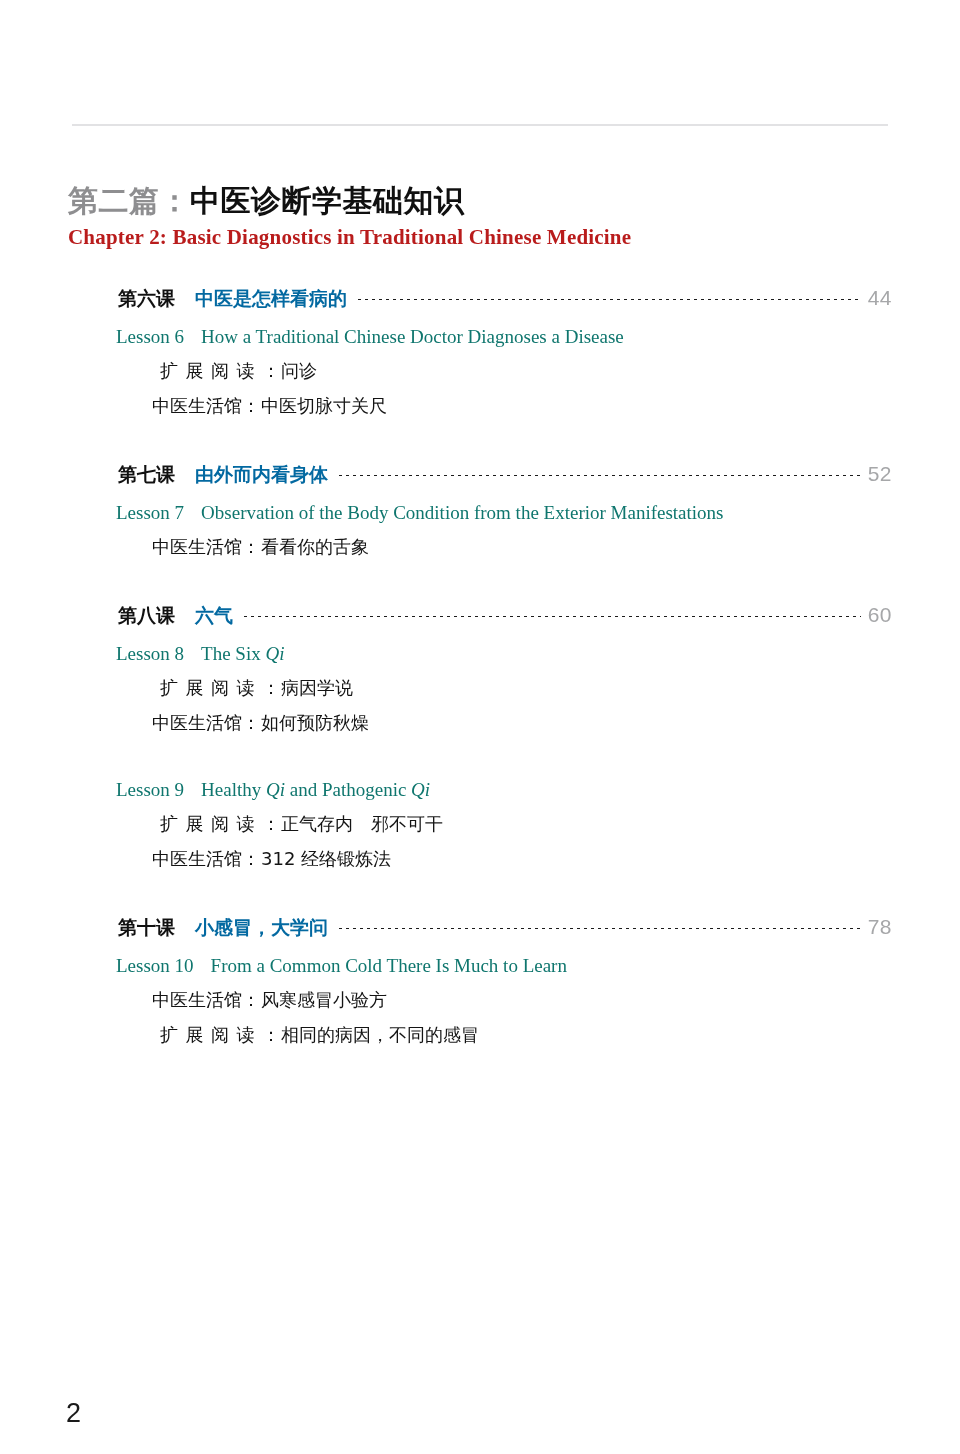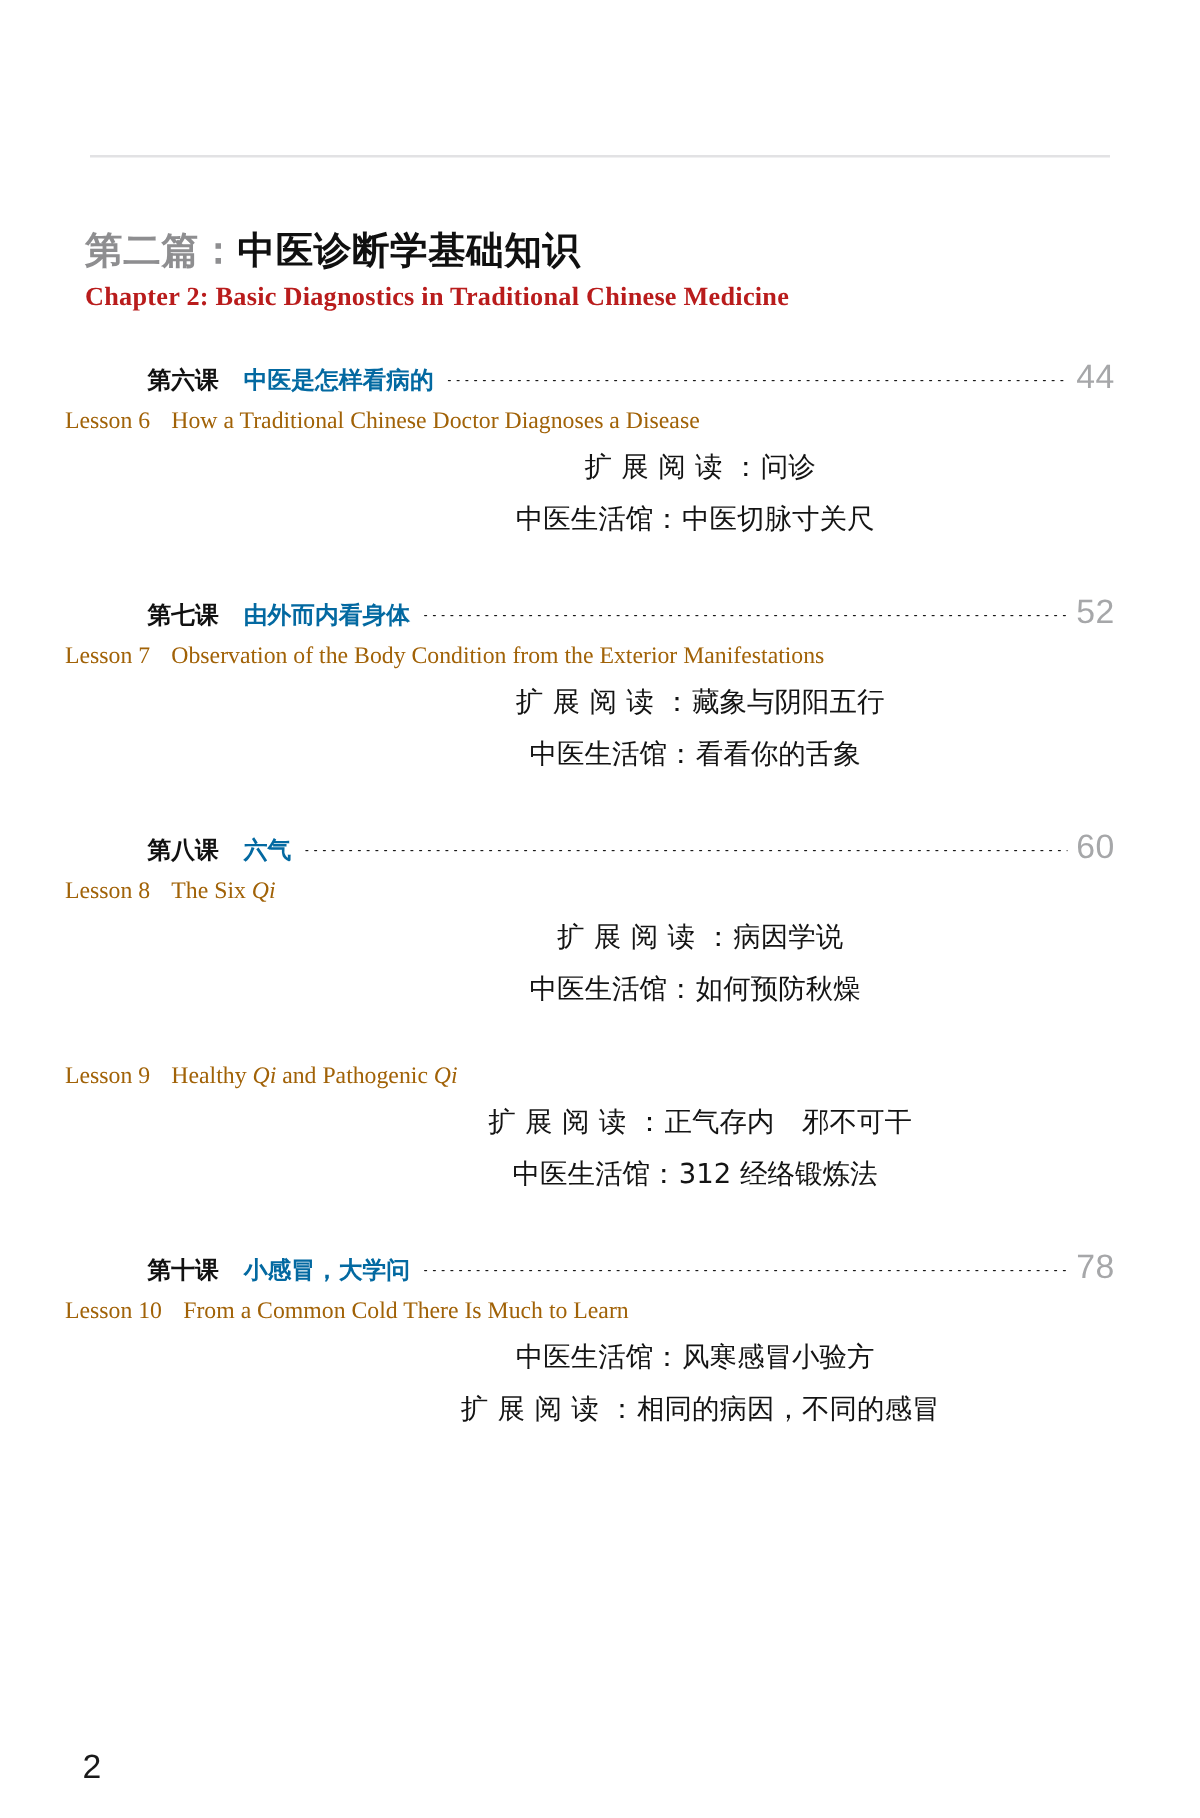--- a/index.html
+++ b/index.html
@@ -110,50 +110,49 @@
     height: 1px;
     position: relative;
     top: -5px;
     background-image: radial-gradient(circle, #1b1b1b 1.05px, rgba(0,0,0,0) 1.35px);
     background-size: 7px 3px;
     background-position: 0 center;
     background-repeat: repeat-x;
   }
   .lesson-page {
     font-family: "Liberation Sans", "DejaVu Sans", sans-serif;
-    font-size: 27px;
+    font-size: 21px;
     color: #a6a7a9;
     flex: 0 0 auto;
     letter-spacing: 0.5px;
   }
 
   
   .lesson-title-en {
-    padding-left: 52px;
+    padding-left: 116px;
     font-family: "Liberation Serif", "DejaVu Serif", serif;
     font-size: 19px;
-    color: #a16207;
+    color: #0f766e;
     margin-top: 8px;
     white-space: nowrap;
   }
   .lesson-title-en .lesson-label-en {
     display: inline-block;
     margin-right: 17px;
   }
   .lesson-title-en i { font-style: italic; }
 
   
   .sub-row {
     font-family: "DejaVu Sans", "Liberation Sans", sans-serif;
-    font-size: 22px;
+    font-size: 18px;
     color: #141414;
     margin-top: 11px;
     padding-left: 152px;
     white-space: nowrap;
-    text-align: center;
   }
   .sub-row .sub-key {
     display: inline-block;
   }
   .sub-row.reading .sub-key {
     letter-spacing: 7.5px;
     padding-left: 8px;
   }
   .sub-row .sub-colon {
     display: inline-block;
@@ -210,23 +209,20 @@
     <div class="lesson-block">
       <div class="lesson-title-row">
         <span class="lesson-no-cn">第七课</span>
         <span class="lesson-name-cn">由外而内看身体</span>
         <span class="dot-leader"></span>
         <span class="lesson-page">52</span>
       </div>
       <div class="lesson-title-en">
         <span class="lesson-label-en">Lesson 7</span><span>Observation of the Body Condition from the Exterior Manifestations</span>
       </div>
-      <div class="sub-row reading">
-        <span class="sub-key">扩展阅读</span><span class="sub-colon">：</span><span class="sub-val">藏象与阴阳五行</span>
-      </div>
       <div class="sub-row life">
         <span class="sub-key">中医生活馆</span><span class="sub-colon">：</span><span class="sub-val">看看你的舌象</span>
       </div>
     </div>
 
     <div class="lesson-block">
       <div class="lesson-title-row">
         <span class="lesson-no-cn">第八课</span>
         <span class="lesson-name-cn">六气</span>
         <span class="dot-leader"></span>

